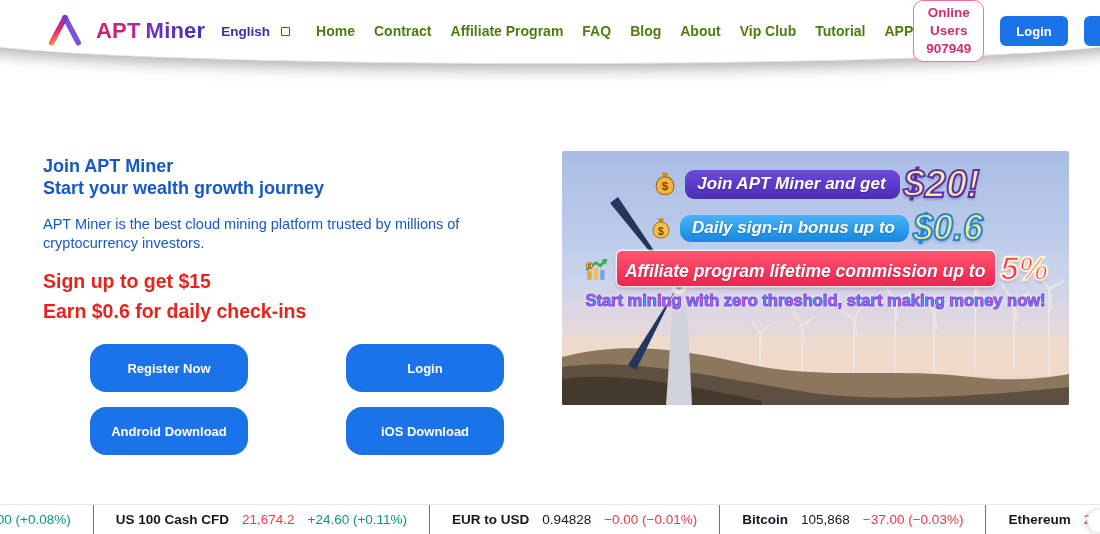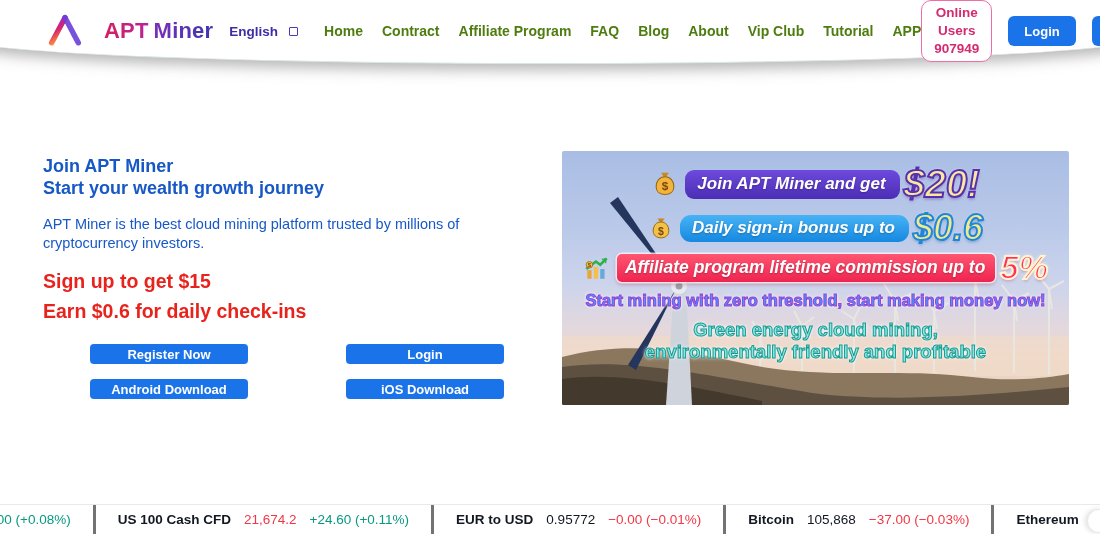--- a/index.html
+++ b/index.html
@@ -15,21 +15,21 @@
     position:absolute; top:-22px; left:-40px; right:-40px; height:86px;
     background:#fff; z-index:5;
     border-radius:0 0 50% 50% / 0 0 26px 26px;
     border-bottom:1px solid #d9e6e3;
     box-shadow:0 6px 14px rgba(110,110,110,.5);
   }
   .header {
     position:absolute; top:0; left:0; right:0; height:62px; z-index:6;
     display:flex; align-items:center; padding:0 30px 0 46px;
   }
-  .logo { display:flex; align-items:center; gap:20px; }
+  .logo { display:flex; align-items:center; gap:12px; }
   .logo svg { display:block; }
   .wordmark { font-size:22px; font-weight:800; letter-spacing:.2px; white-space:nowrap; }
   .wm-apt   { background:linear-gradient(90deg,#d41f5f,#b6259b); -webkit-background-clip:text; background-clip:text; color:transparent; }
   .wm-miner { background:linear-gradient(90deg,#7a2fb8,#3c35b0); -webkit-background-clip:text; background-clip:text; color:transparent; margin-left:5px; }
   .lang { display:flex; align-items:center; gap:11px; margin-left:16px; cursor:pointer; }
   .lang-label { font-size:13.5px; font-weight:700; color:#3b2da4; }
   .lang-box { width:9px; height:9px; border:1.6px solid #4a3ab8; border-radius:1px; display:inline-block; }
   .nav { display:flex; align-items:center; gap:19px; margin-left:26px; }
   .nav a { font-size:14px; font-weight:700; color:#4d7c0f; text-decoration:none; white-space:nowrap; }
   .header-right { margin-left:auto; display:flex; align-items:center; gap:16px; }
@@ -48,22 +48,22 @@
   .hero { position:absolute; left:43px; top:155px; width:485px; z-index:2; }
   .hero-title { font-size:18px; font-weight:700; color:#1758c7; line-height:22px; }
   .hero-desc { margin-top:16px; font-size:14.5px; font-weight:500; color:#1758c7; line-height:19px; width:478px; }
   .hero-red { margin-top:15px; font-size:19.5px; font-weight:800; color:#e8231d; line-height:27px; }
   .hero-red2 { margin-top:3px; font-size:19.5px; font-weight:800; color:#e8231d; line-height:27px; }
   .hero-btns {
     margin-top:19px; margin-left:47px;
     display:grid; grid-template-columns:158px 158px; column-gap:98px; row-gap:15px;
   }
   .hero-btn {
-    width:158px; height:20px; background:#1a73e8; color:#fff; border:none;
-    border-radius:4px; font-size:13px; font-weight:700; cursor:pointer; font-family:inherit;
+    width:158px; height:48px; background:#1a73e8; color:#fff; border:none;
+    border-radius:16px; font-size:13px; font-weight:700; cursor:pointer; font-family:inherit;
   }
 
   
   .promo {
     position:absolute; left:562px; top:151px; width:507px; height:254px; z-index:2;
     background:linear-gradient(180deg,#a9bde4 0%,#bac9e9 30%,#ccd4ec 52%,#e4d8dd 70%,#edd7c9 82%,#e9cfc0 100%);
     overflow:hidden; border-radius:2px;
   }
   .promo svg.scene { position:absolute; left:0; top:0; }
   .p-row { position:absolute; left:0; width:100%; display:flex; align-items:center; justify-content:center; }
@@ -88,21 +88,21 @@
     font-size:17px; padding:3px 14px 4px 12px;
   }
   .num06 {
     font-size:36px; color:#f2e88e; margin-left:4px;
     -webkit-text-stroke:2px #1f86d8;
     text-shadow:0 0 3px #fff,0 2px 3px rgba(10,80,160,.5);
   }
   .row3 { top:100px; }
   .row3 .pill {
     background:linear-gradient(180deg,#ff5570,#ef2450); border-radius:5px;
-    font-size:17.5px; padding:3px 10px 4px 8px;
+    font-size:17.5px; padding:10px 10px 4px 8px;
     box-shadow:0 0 0 1.5px rgba(255,255,255,.75),0 2px 4px rgba(150,10,40,.4);
   }
   .num5 {
     font-size:33px; color:#ff2e63; margin-left:5px;
     -webkit-text-stroke:2px #fff6cf;
     text-shadow:0 0 4px #fff,0 2px 3px rgba(150,10,60,.45);
   }
   .p-icon { margin-right:6px; display:flex; align-items:center; }
   .row4 { top:140px; }
   .row4 .outline-blue {
@@ -116,21 +116,21 @@
     -webkit-text-stroke:1px #1a9a94;
     text-shadow:0 0 3px #fff,0 0 5px rgba(255,255,255,.8);
   }
 
   
   .ticker {
     position:absolute; left:0; right:0; bottom:0; height:30px; background:#fff;
     border-top:1px solid #e6e9ee; display:flex; align-items:center; z-index:7;
     overflow:hidden; font-size:13.5px; color:#131722;
   }
-  .t-item { display:flex; align-items:center; gap:13px; padding:0 22px; height:100%; border-left:3px solid #737373; white-space:nowrap; }
+  .t-item { display:flex; align-items:center; gap:13px; padding:0 22px; height:100%; border-left:1px solid #737373; white-space:nowrap; }
   .t-item:first-child { border-left:none; padding-left:0; margin-left:-7px; }
   .t-sym { font-weight:700; }
   .c-dark { color:#131722; }
   .c-red { color:#f23645; }
   .c-green { color:#089981; }
   .ticker-more {
     position:absolute; right:-11px; top:4px; width:24px; height:24px; border-radius:50%;
     background:#fff; border:1px solid #e6e9ee; box-shadow:-2px 0 5px rgba(0,0,0,.12); z-index:8;
   }
 </style>
@@ -312,39 +312,35 @@
           </svg>
       </span>
       <span class="pill">Affiliate program lifetime commission up to</span>
       <span class="bignum num5">5%</span>
     </div>
 
     <div class="p-row row4">
       <span class="outline-blue">Start mining with zero threshold, start making money now!</span>
     </div>
 
-    <div class="p-row row5">
-      <span class="outline-green">Green energy cloud mining,</span>
-      <span class="outline-green">environmentally friendly and profitable</span>
-    </div>
   </div>
 
   <div class="ticker">
     <div id="ticker-items" style="display:flex;align-items:center;height:100%;">
         <div class="t-item">
           <span class="t-chg c-green">.00 (+0.08%)</span>
         </div>
         <div class="t-item">
           <span class="t-sym c-dark">US 100 Cash CFD</span>
           <span class="t-val c-red">21,674.2</span>
           <span class="t-chg c-green">+24.60 (+0.11%)</span>
         </div>
         <div class="t-item">
           <span class="t-sym c-dark">EUR to USD</span>
-          <span class="t-val c-dark">0.95772</span>
+          <span class="t-val c-dark">0.94828</span>
           <span class="t-chg c-red">−0.00 (−0.01%)</span>
         </div>
         <div class="t-item">
           <span class="t-sym c-dark">Bitcoin</span>
           <span class="t-val c-dark">105,868</span>
           <span class="t-chg c-red">−37.00 (−0.03%)</span>
         </div>
         <div class="t-item">
           <span class="t-sym c-dark">Ethereum</span>
           <span class="t-val c-red">2,601.6</span>

